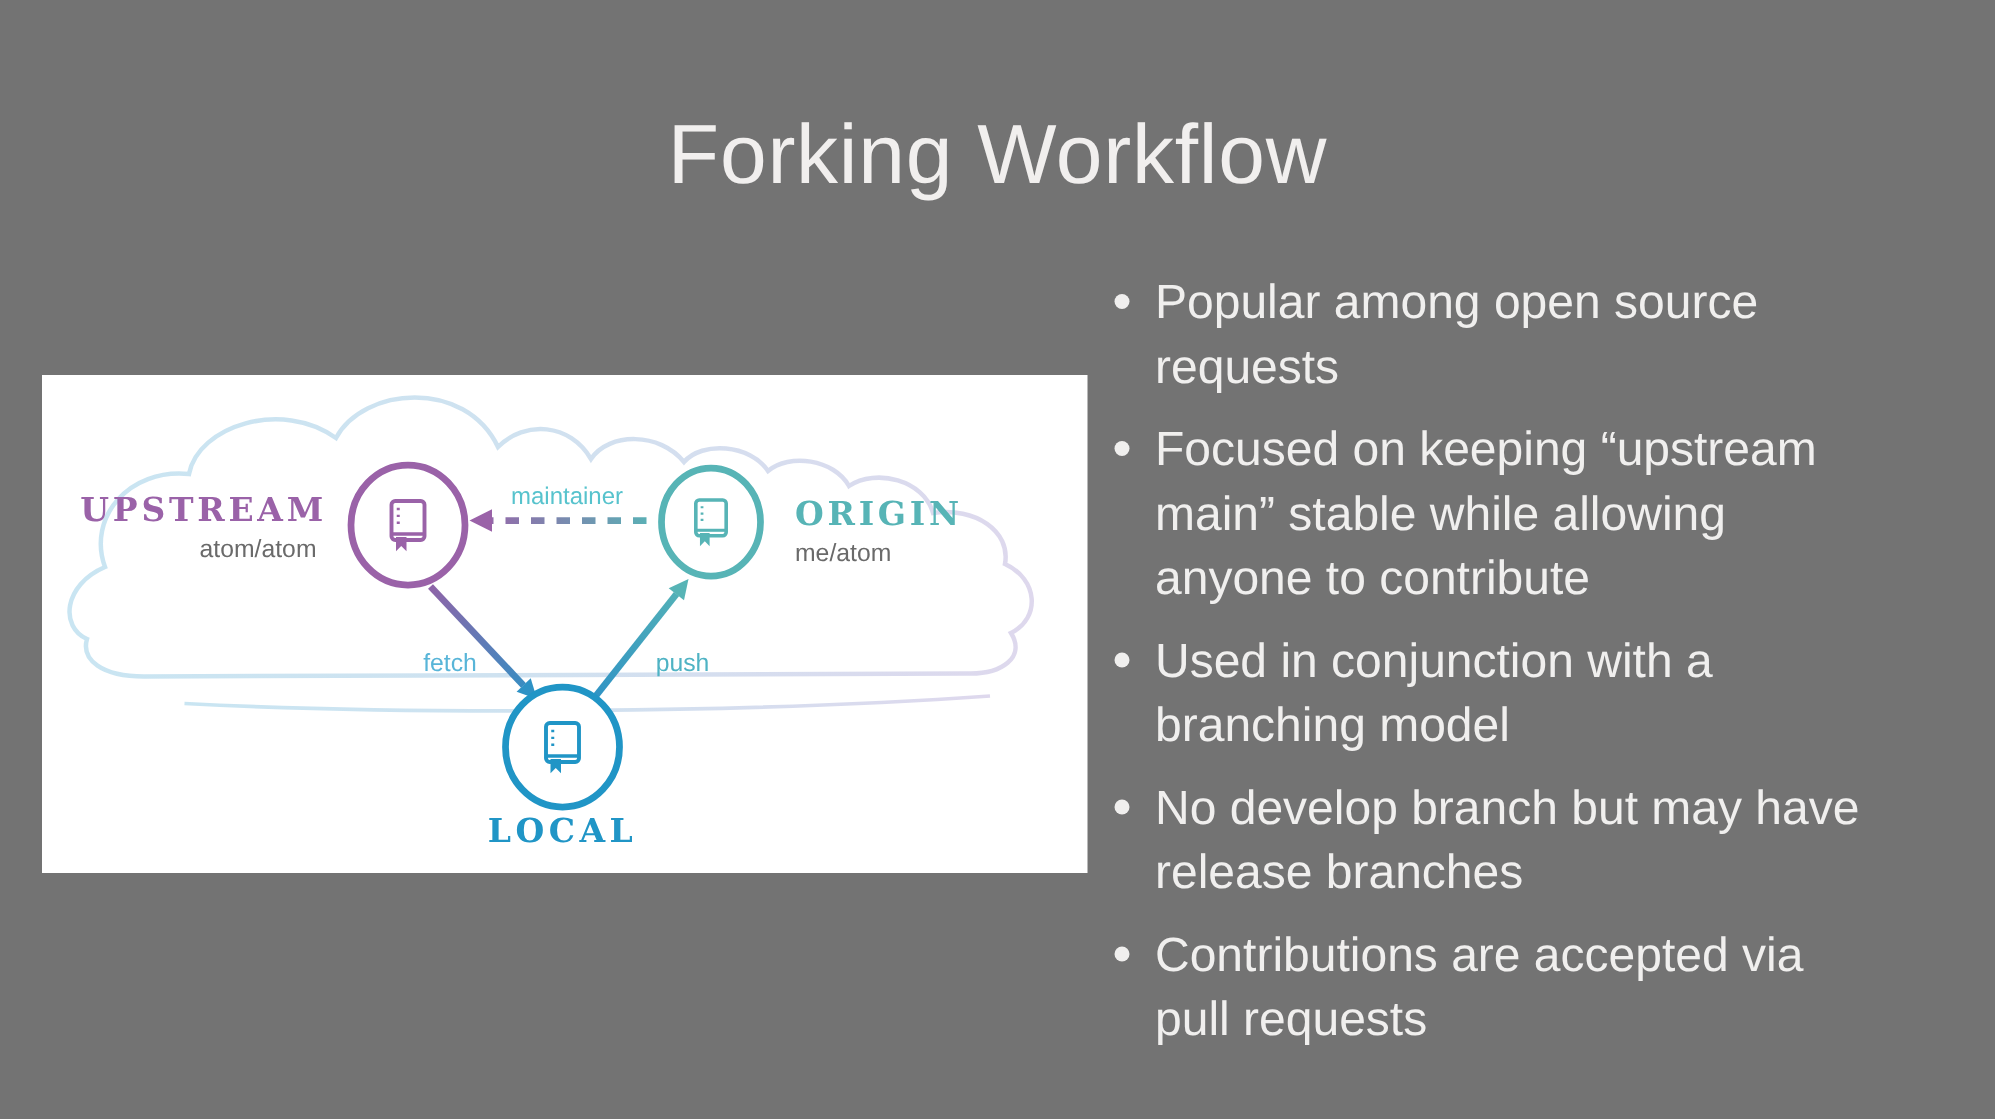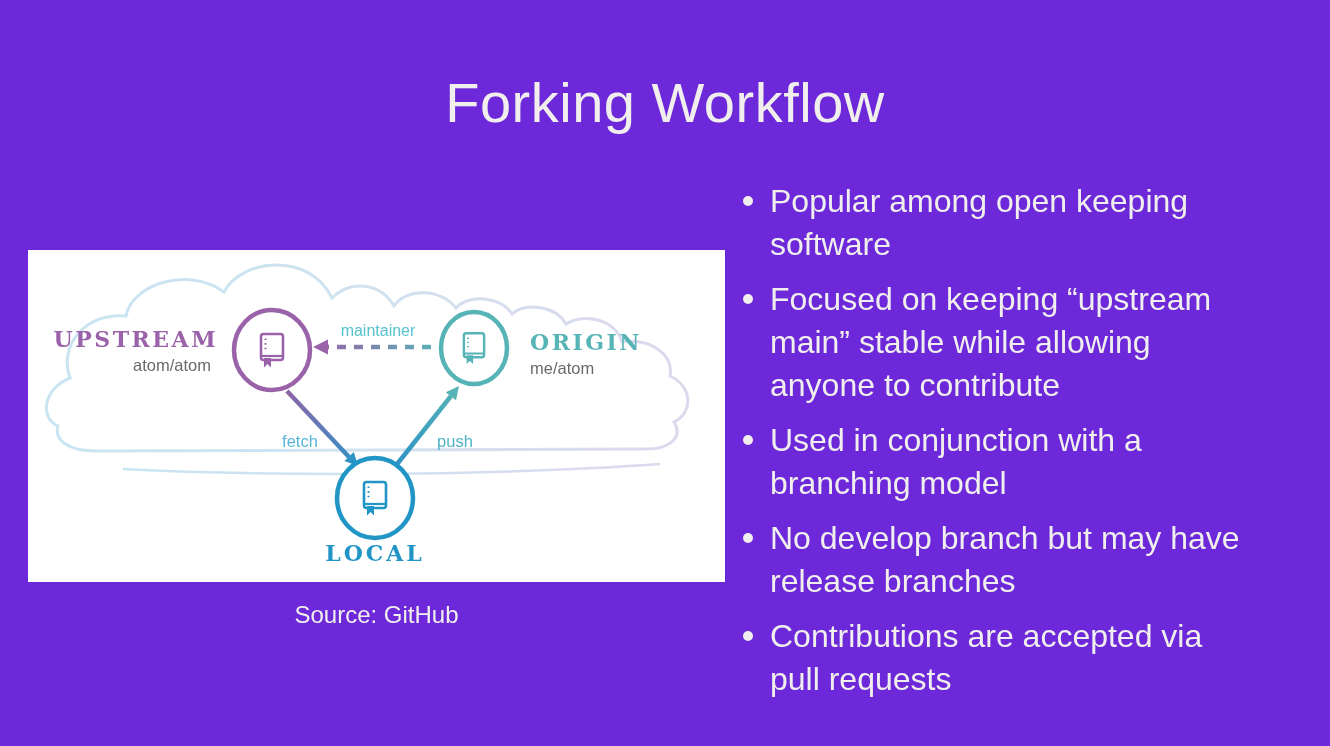--- a/index.html
+++ b/index.html
@@ -1,20 +1,20 @@
 <!DOCTYPE html>
 <html><head>
 <meta charset="utf-8">
 <style>
   html, body { margin: 0; padding: 0; }
   .slide {
     position: relative;
     width: 1330px;
     height: 746px;
-    background: #6d28d9;
+    background: #737373;
     font-family: "Liberation Sans", "DejaVu Sans", sans-serif;
     overflow: hidden;
   }
   .title {
     position: absolute;
     top: 70px;
     left: 0;
     width: 100%;
     text-align: center;
     font-size: 56px;
@@ -169,23 +169,22 @@
           <rect x="-11" y="-16" width="22" height="26" rx="2.5" fill="none" stroke="#2095c6" stroke-width="2.6"></rect>
           <line x1="-11" y1="6" x2="11" y2="6" stroke="#2095c6" stroke-width="2.2"></line>
           <line x1="-6.5" y1="-11.5" x2="-6.5" y2="2" stroke="#2095c6" stroke-width="2" stroke-dasharray="1.6 3"></line>
           <polygon points="-8,8 -8,17.5 -4.5,14 -1,17.5 -1,8" fill="#2095c6"></polygon>
         </g>
       </g>
       <text class="slab" x="347" y="311" text-anchor="middle" font-size="22" letter-spacing="3" fill="#2095c6">LOCAL</text>
     </svg>
   </div>
 
-  <div class="caption">Source: GitHub</div>
 
   <ul class="bullets">
-    <li><span>Popular among open keeping software</span></li>
+    <li><span>Popular among open source requests</span></li>
     <li><span>Focused on keeping “upstream main” stable while allowing anyone to contribute</span></li>
     <li><span>Used in conjunction with a branching model</span></li>
     <li><span>No develop branch but may have release branches</span></li>
     <li><span>Contributions are accepted via pull requests</span></li>
   </ul>
 
 </div>
 
 </body></html>

